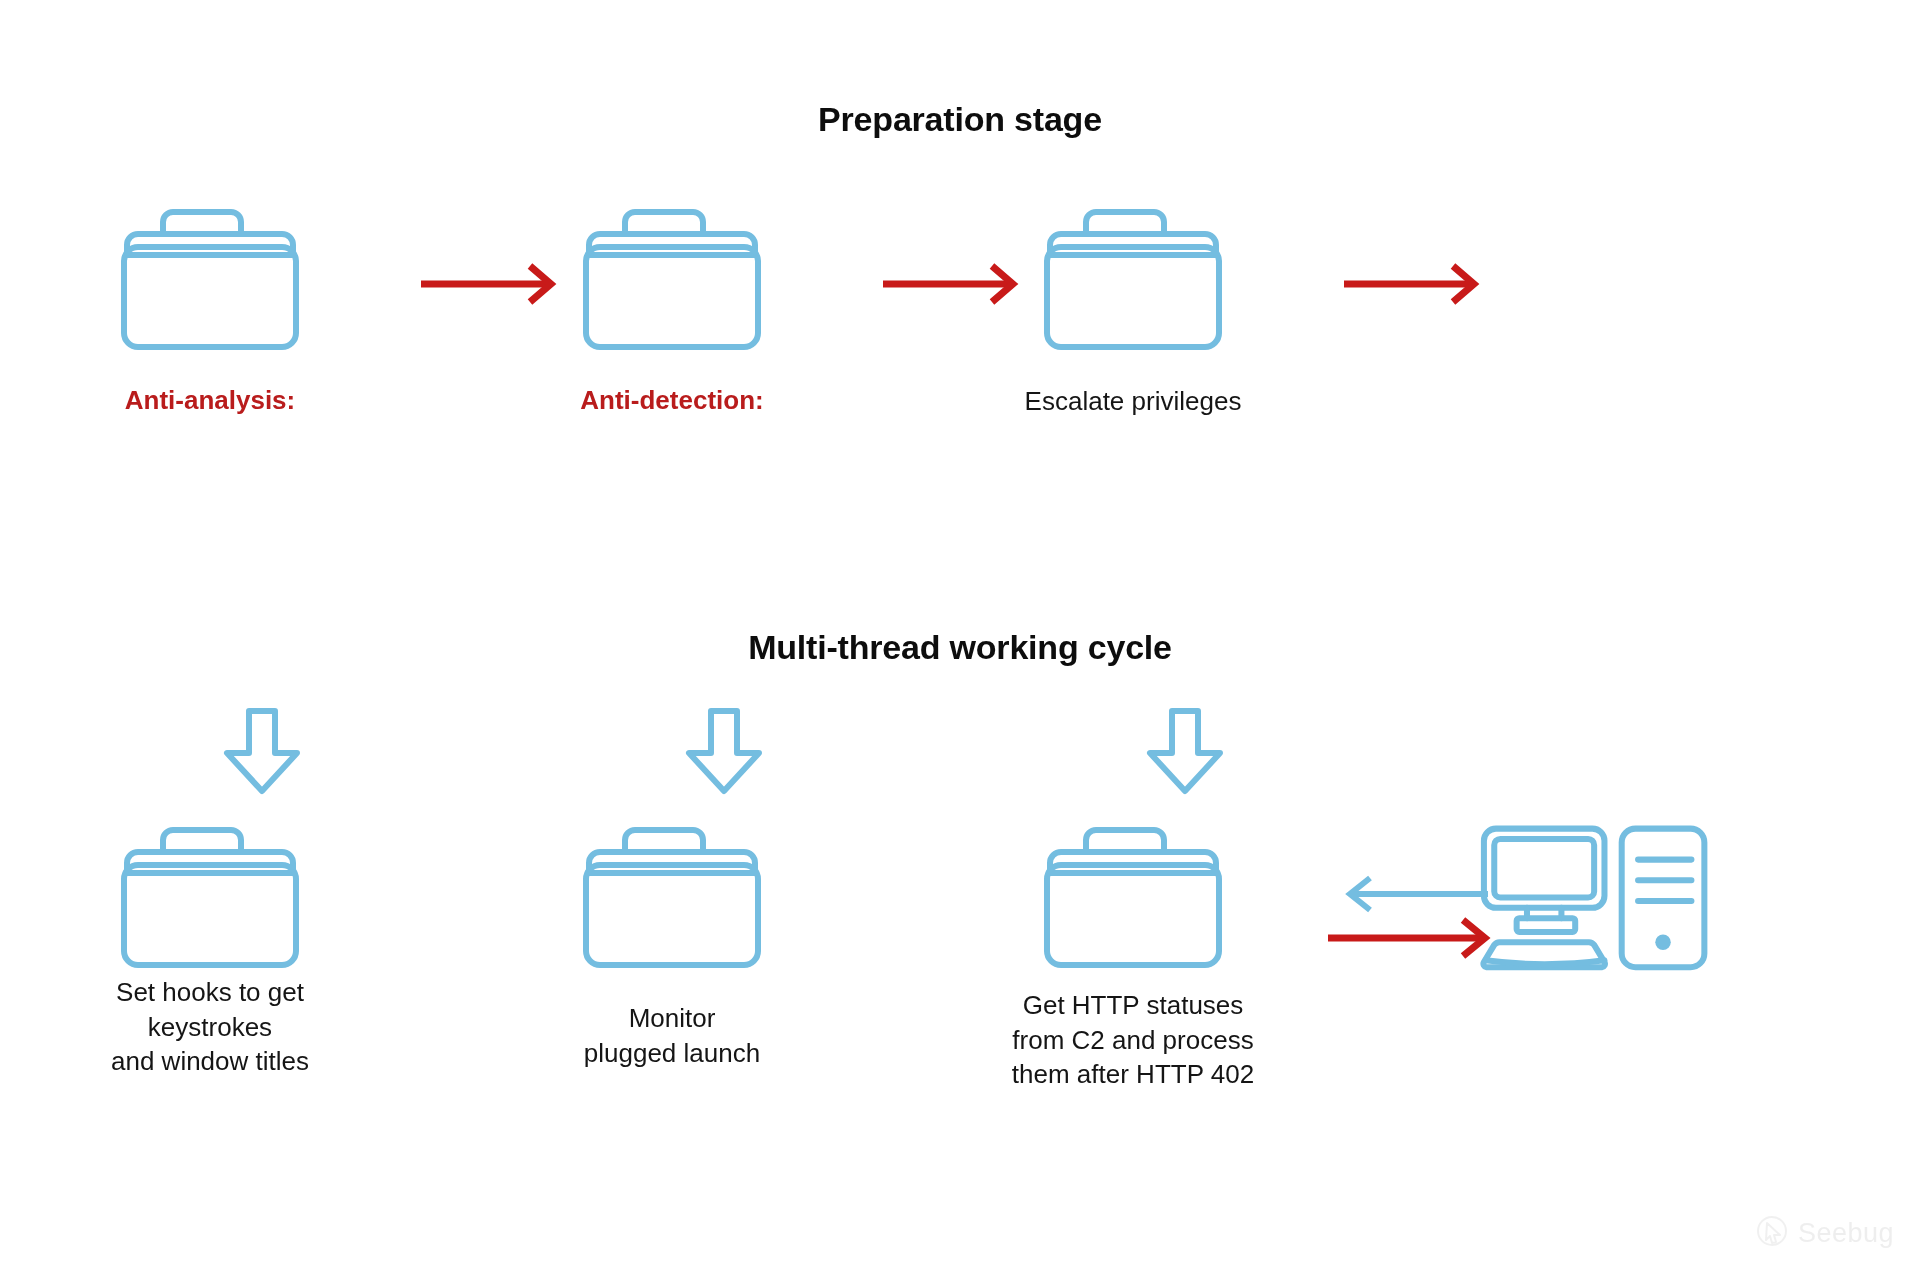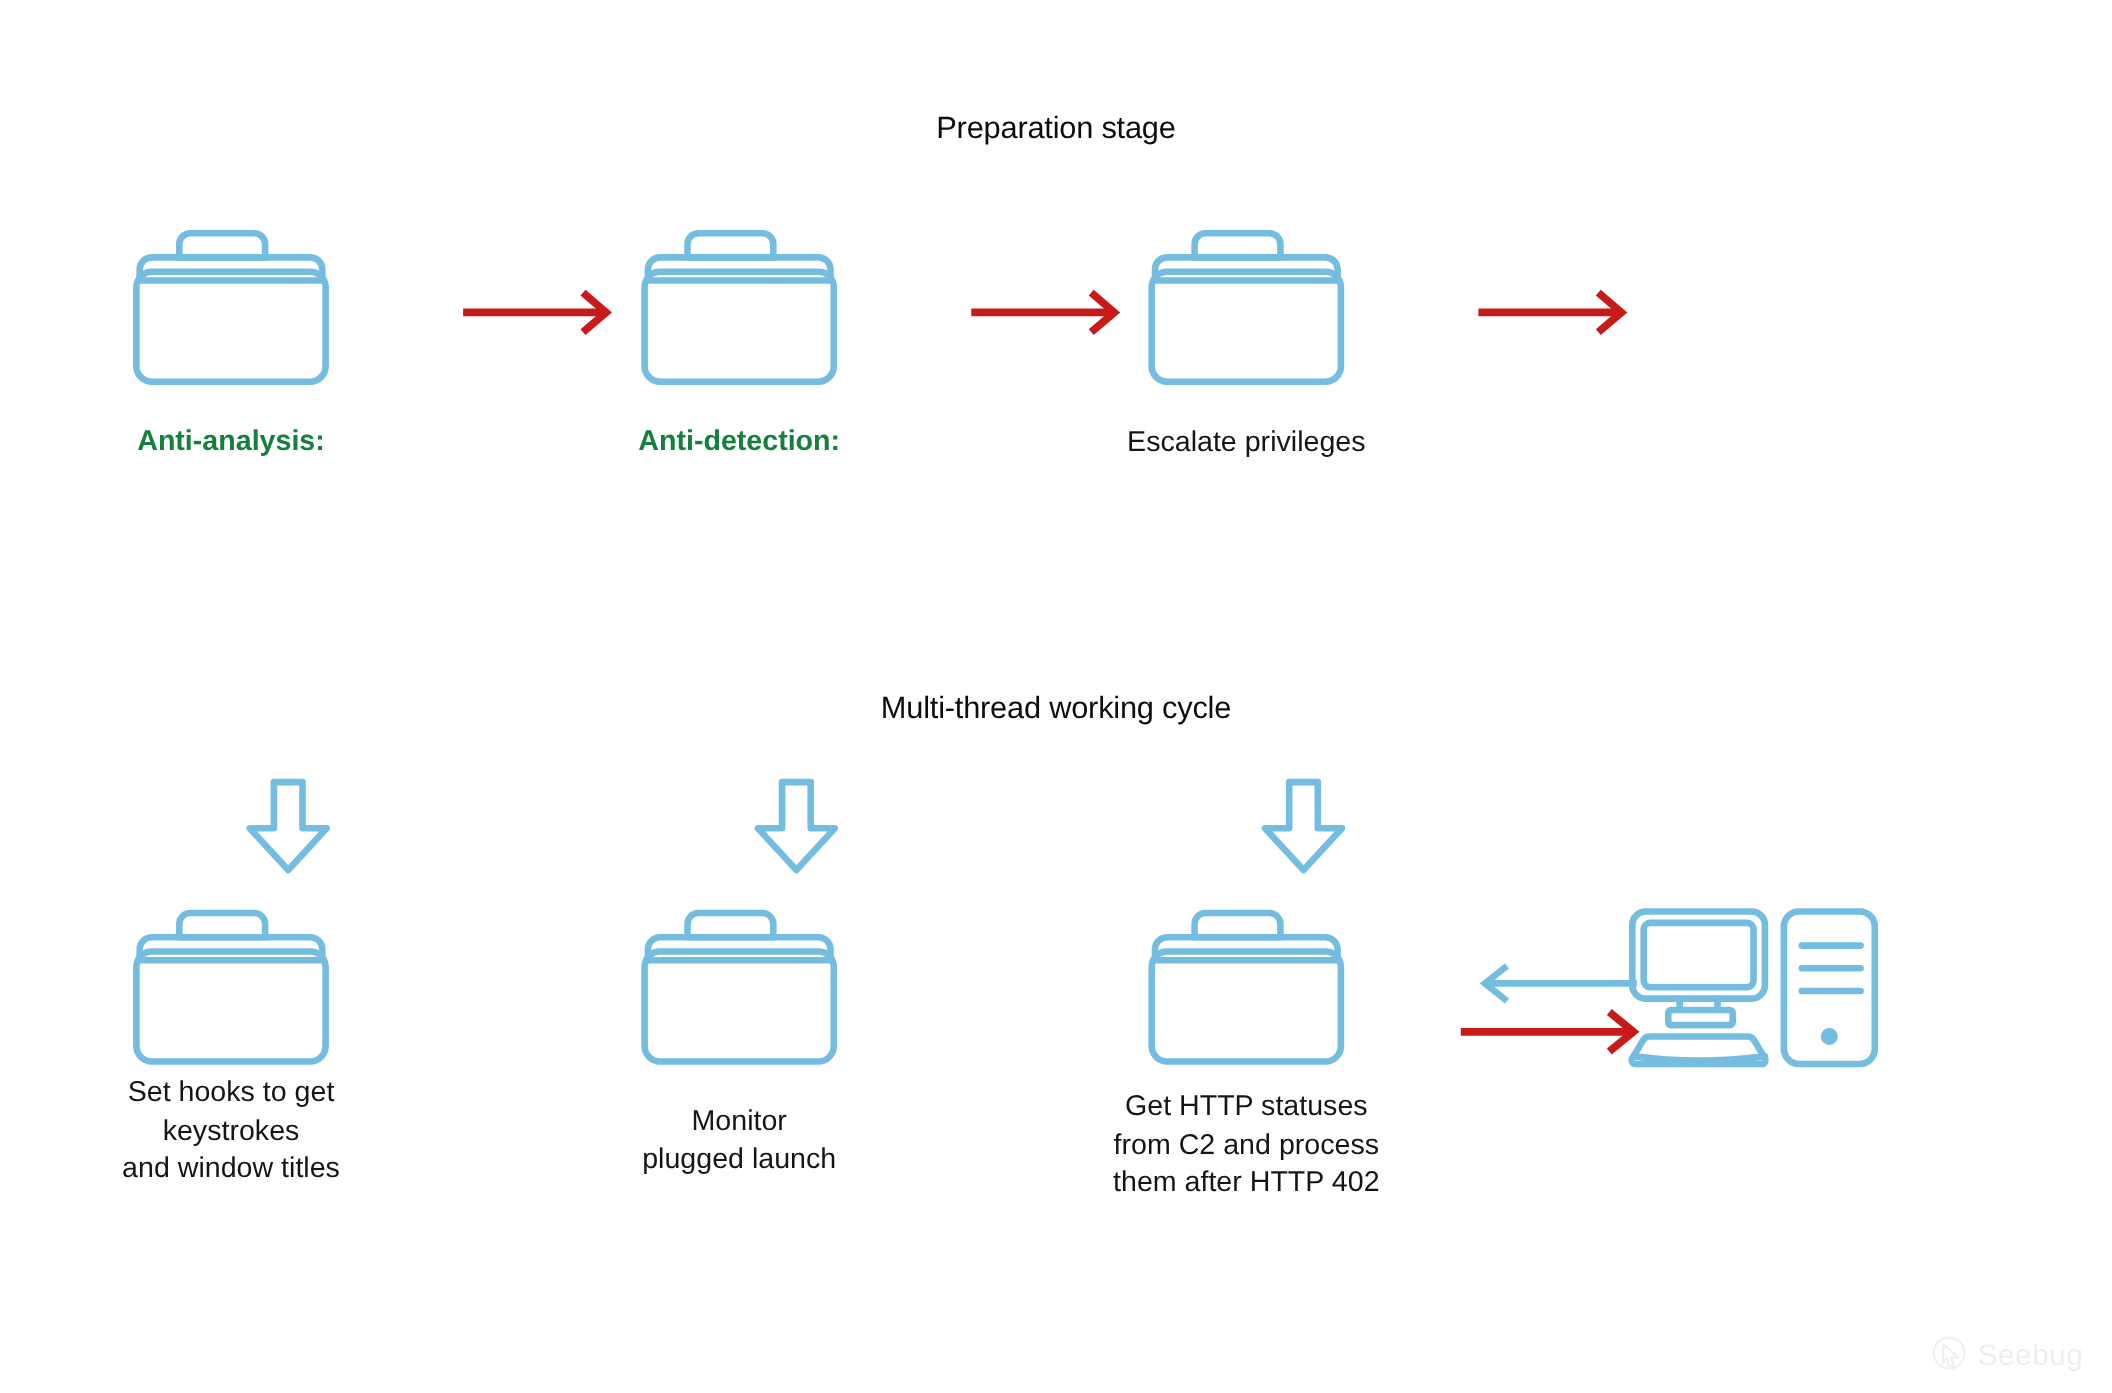--- a/index.html
+++ b/index.html
@@ -20,22 +20,22 @@
     background: #ffffff;
     overflow: hidden;
   }
 
   
   .section-title {
     position: absolute;
     width: 100%;
     left: 0;
     text-align: center;
-    font-weight: normal;
-    font-size: 28px;
+    font-weight: bold;
+    font-size: 34px;
     letter-spacing: -0.2px;
     color: #0d0d0d;
   }
   #prep-title  { top: 100px; }
   #cycle-title { top: 628px; }
 
   
   .node {
     position: absolute;
     width: 330px;
@@ -46,21 +46,21 @@
     height: 175px;
     display: flex;
     align-items: flex-end;
     justify-content: center;
   }
 
   .node-heading {
     font-weight: bold;
     font-size: 26px;
     line-height: 1.3;
-    color: #15803d;
+    color: #b91c1c;
     margin-top: 24px;
   }
   .node-label {
     font-size: 26px;
     line-height: 1.33;
     color: #151515;
     margin-top: 22px;
     white-space: pre-line;
   }
   .node-label.tight { margin-top: 0; }

